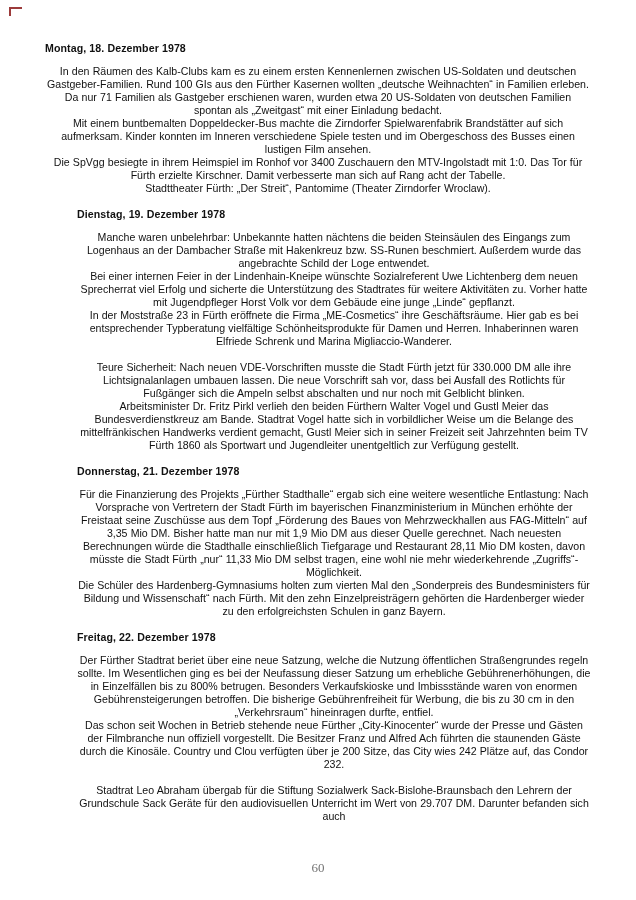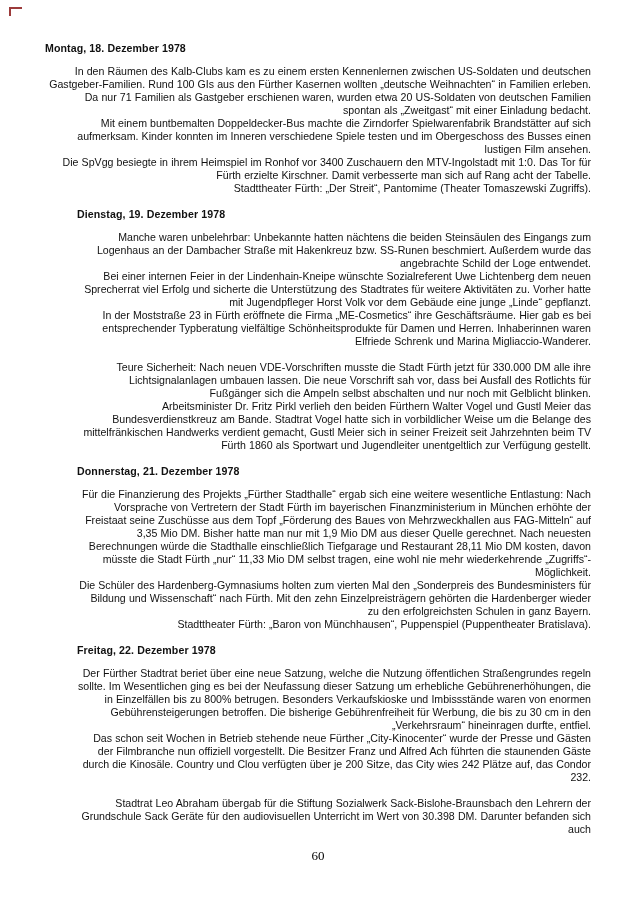--- a/index.html
+++ b/index.html
@@ -39,66 +39,65 @@
     font-size: 10.6px;
     line-height: 13px;
     font-weight: bold;
     margin: 0 0 10px 0;
     letter-spacing: 0.1px;
   }
   .section p {
     font-size: 10.6px;
     line-height: 13px;
     margin: 0;
-    text-align: right;
+    text-align: center;
     word-spacing: 0.2px;
   }
   .page-number {
     position: absolute;
     left: 0;
-    bottom: 36px;
+    bottom: 24px;
     width: 100%;
     text-align: center;
     font-family: "Liberation Serif", serif;
     font-size: 13px;
-    color: #000000;
+    color: #737373;
   }
 </style>
 </head>
 <body>
 
 <div class="page">
   <div class="scan-artifact"></div>
   <div class="doc-body">
       <div class="section">
         <h2>Montag, 18. Dezember 1978</h2>
         <p>In den Räumen des Kalb-Clubs kam es zu einem ersten Kennenlernen zwischen US-Soldaten und deutschen Gastgeber-Familien. Rund 100 GIs aus den Fürther Kasernen wollten „deutsche Weihnachten“ in Familien erleben. Da nur 71 Familien als Gastgeber erschienen waren, wurden etwa 20 US-Soldaten von deutschen Familien spontan als „Zweitgast“ mit einer Einladung bedacht.</p>
         <p>Mit einem buntbemalten Doppeldecker-Bus machte die Zirndorfer Spielwarenfabrik Brandstätter auf sich aufmerksam. Kinder konnten im Inneren verschiedene Spiele testen und im Obergeschoss des Busses einen lustigen Film ansehen.</p>
         <p>Die SpVgg besiegte in ihrem Heimspiel im Ronhof vor 3400 Zuschauern den MTV-Ingolstadt mit 1:0. Das Tor für Fürth erzielte Kirschner. Damit verbesserte man sich auf Rang acht der Tabelle.</p>
-        <p>Stadttheater Fürth: „Der Streit“, Pantomime (Theater Tomaszewski Zugriffs).</p>
+        <p>Stadttheater Fürth: „Der Streit“, Pantomime (Theater Zirndorfer Wroclaw).</p>
       </div>
       <div class="section">
         <h2>Dienstag, 19. Dezember 1978</h2>
         <p>Manche waren unbelehrbar: Unbekannte hatten nächtens die beiden Steinsäulen des Eingangs zum Logenhaus an der Dambacher Straße mit Hakenkreuz bzw. SS-Runen beschmiert. Außerdem wurde das angebrachte Schild der Loge entwendet.</p>
         <p>Bei einer internen Feier in der Lindenhain-Kneipe wünschte Sozialreferent Uwe Lichtenberg dem neuen Sprecherrat viel Erfolg und sicherte die Unterstützung des Stadtrates für weitere Aktivitäten zu. Vorher hatte mit Jugendpfleger Horst Volk vor dem Gebäude eine junge „Linde“ gepflanzt.</p>
         <p>In der Moststraße 23 in Fürth eröffnete die Firma „ME-Cosmetics“ ihre Geschäftsräume. Hier gab es bei entsprechender Typberatung vielfältige Schönheitsprodukte für Damen und Herren. Inhaberinnen waren Elfriede Schrenk und Marina Migliaccio-Wanderer.</p>
       </div>
       <div class="section">
         <p>Teure Sicherheit: Nach neuen VDE-Vorschriften musste die Stadt Fürth jetzt für 330.000 DM alle ihre Lichtsignalanlagen umbauen lassen. Die neue Vorschrift sah vor, dass bei Ausfall des Rotlichts für Fußgänger sich die Ampeln selbst abschalten und nur noch mit Gelblicht blinken.</p>
         <p>Arbeitsminister Dr. Fritz Pirkl verlieh den beiden Fürthern Walter Vogel und Gustl Meier das Bundesverdienstkreuz am Bande. Stadtrat Vogel hatte sich in vorbildlicher Weise um die Belange des mittelfränkischen Handwerks verdient gemacht, Gustl Meier sich in seiner Freizeit seit Jahrzehnten beim TV Fürth 1860 als Sportwart und Jugendleiter unentgeltlich zur Verfügung gestellt.</p>
       </div>
       <div class="section">
         <h2>Donnerstag, 21. Dezember 1978</h2>
         <p>Für die Finanzierung des Projekts „Fürther Stadthalle“ ergab sich eine weitere wesentliche Entlastung: Nach Vorsprache von Vertretern der Stadt Fürth im bayerischen Finanzministerium in München erhöhte der Freistaat seine Zuschüsse aus dem Topf „Förderung des Baues von Mehrzweckhallen aus FAG-Mitteln“ auf 3,35 Mio DM. Bisher hatte man nur mit 1,9 Mio DM aus dieser Quelle gerechnet. Nach neuesten Berechnungen würde die Stadthalle einschließlich Tiefgarage und Restaurant 28,11 Mio DM kosten, davon müsste die Stadt Fürth „nur“ 11,33 Mio DM selbst tragen, eine wohl nie mehr wiederkehrende „Zugriffs“-Möglichkeit.</p>
         <p>Die Schüler des Hardenberg-Gymnasiums holten zum vierten Mal den „Sonderpreis des Bundesministers für Bildung und Wissenschaft“ nach Fürth. Mit den zehn Einzelpreisträgern gehörten die Hardenberger wieder zu den erfolgreichsten Schulen in ganz Bayern.</p>
-        <p>Stadttheater Fürth: „Baron von Münchhausen“, Puppenspiel (Puppentheater Bratislava).</p>
       </div>
       <div class="section">
         <h2>Freitag, 22. Dezember 1978</h2>
         <p>Der Fürther Stadtrat beriet über eine neue Satzung, welche die Nutzung öffentlichen Straßengrundes regeln sollte. Im Wesentlichen ging es bei der Neufassung dieser Satzung um erhebliche Gebührenerhöhungen, die in Einzelfällen bis zu 800% betrugen. Besonders Verkaufskioske und Imbissstände waren von enormen Gebührensteigerungen betroffen. Die bisherige Gebührenfreiheit für Werbung, die bis zu 30 cm in den „Verkehrsraum“ hineinragen durfte, entfiel.</p>
         <p>Das schon seit Wochen in Betrieb stehende neue Fürther „City-Kinocenter“ wurde der Presse und Gästen der Filmbranche nun offiziell vorgestellt. Die Besitzer Franz und Alfred Ach führten die staunenden Gäste durch die Kinosäle. Country und Clou verfügten über je 200 Sitze, das City wies 242 Plätze auf, das Condor 232.</p>
       </div>
       <div class="section">
-        <p>Stadtrat Leo Abraham übergab für die Stiftung Sozialwerk Sack-Bislohe-Braunsbach den Lehrern der Grundschule Sack Geräte für den audiovisuellen Unterricht im Wert von 30.398 DM. Darunter befanden sich auch</p>
+        <p>Stadtrat Leo Abraham übergab für die Stiftung Sozialwerk Sack-Bislohe-Braunsbach den Lehrern der Grundschule Sack Geräte für den audiovisuellen Unterricht im Wert von 29.707 DM. Darunter befanden sich auch</p>
       </div>
     </div>
   <div class="page-number">60</div>
 </div>
 
 </body></html>

